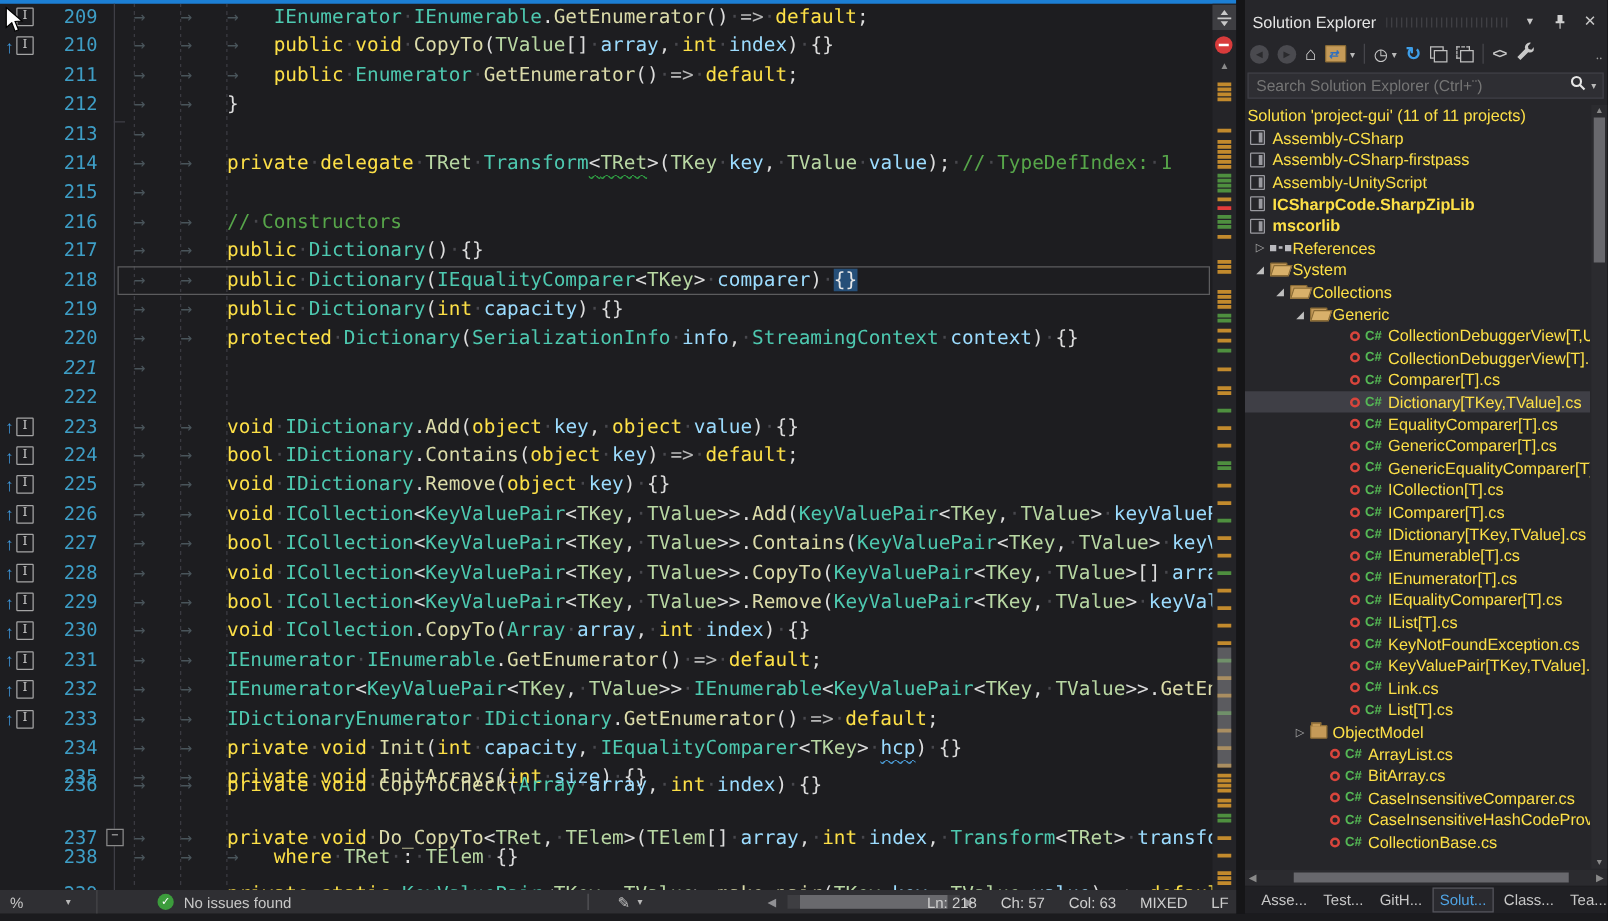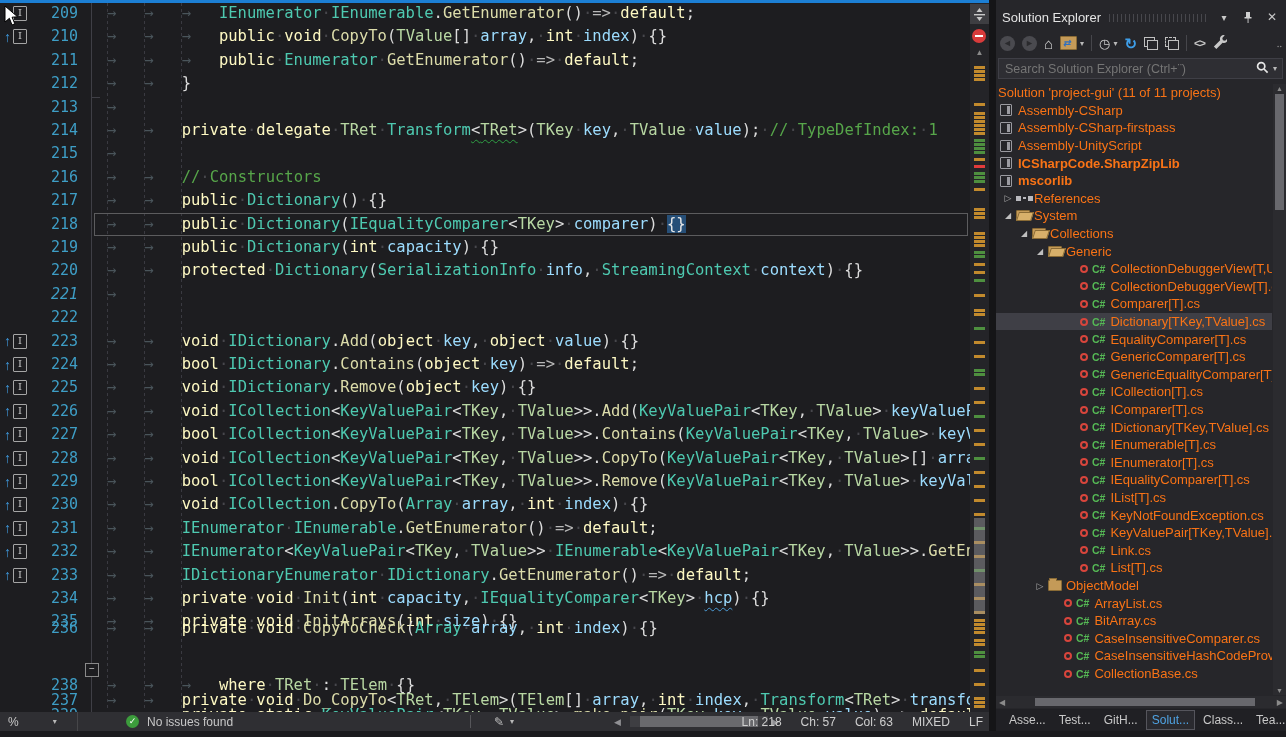--- a/index.html
+++ b/index.html
@@ -14,21 +14,21 @@
   .guide{position:absolute;top:3px;bottom:4px;width:1px;
     background:repeating-linear-gradient(180deg,#3A3A41 0 3px,transparent 3px 6px)}
   .clines{position:absolute;left:0;top:2px;right:19px;bottom:0;overflow:hidden}
   .code-line{position:absolute;left:0;width:100%;height:23.4px;line-height:23.4px}
   .lnum{position:absolute;left:26px;width:52px;text-align:right;
     font-family:"DejaVu Sans Mono",monospace;font-size:15px;color:#3E9EC6}
   .ctext{position:absolute;left:107px;top:0;white-space:pre;
     font-family:"DejaVu Sans Mono",monospace;font-size:15.5px;color:#DCDCDC}
   .ctext .tab{display:inline-block;width:37.32px;color:#49545A}
   .ws{color:#47474C}
-  .k{color:#fef9c3}.t{color:#4EC9B0}.tp{color:#B8D7A3}.m{color:#DCDCAA}
+  .k{color:#fde047}.t{color:#4EC9B0}.tp{color:#B8D7A3}.m{color:#DCDCAA}
   .pr{color:#9CDCFE}.c{color:#57A64A}.p{color:#DCDCDC}.o{color:#B8B8B8}
   .sel{background:#264F78;color:#E8E8E8}
   .sqg{text-decoration:underline wavy #2EA043 1px;text-underline-offset:4px}
   .sqb{text-decoration:underline wavy #4B9BD5 1px;text-underline-offset:4px}
   .curbox{position:absolute;left:94px;right:2px;top:0;height:23px;border:1px solid #5C5C5E;box-sizing:border-box;pointer-events:none}
   .glyph{position:absolute;left:4px;top:3px;height:17px;display:flex;align-items:center;gap:2px}
   .garrow{color:#3F9BE0;font-size:14px;font-weight:bold;line-height:1}
   .gbox{width:12px;height:13px;border:1px solid #A5A5A5;color:#C9C9C9;font-family:"DejaVu Serif",serif;
     font-size:10px;line-height:12px;text-align:center;border-radius:1px}
   .fold-box{position:absolute;left:85px;top:663px;width:12px;height:12px;border:1px solid #8A8A8A;
@@ -85,21 +85,21 @@
     display:flex;align-items:center;box-sizing:border-box}
   .se-search input{flex:1;background:transparent;border:none;outline:none;color:#9A9A9A;font-size:12.5px;
     padding:0 6px;font-family:"Liberation Sans",sans-serif}
   .se-search .mag{margin-right:4px}
   .setree{position:absolute;left:0;top:84px;right:0;height:611px;overflow:hidden;font-size:13px}
   .trow{position:absolute;left:0;right:14px;height:17.6px;display:flex;align-items:center;white-space:nowrap;overflow:hidden}
   .trow.selrow{background:#3F3F46;right:14px}
   .tarrow{width:16px;flex:0 0 16px;text-align:center;color:#BFBFBF;font-size:8px}
   .tarrow.colr{font-size:9px;color:#A8A8A8}
   .ticon{flex:0 0 18px;display:flex;align-items:center}
-  .tlabel{color:#f97316}
+  .tlabel{color:#fde047}
   .tlabel.b{font-weight:bold}
   .ic-proj{width:12px;height:12px;border:1px solid #9A9AA0;border-radius:1px;position:relative;box-sizing:border-box}
   .ic-proj::after{content:"";position:absolute;right:1px;top:1px;bottom:1px;width:3px;background:#9A9AA0}
   .ic-refs{display:flex;gap:2px;align-items:center}
   .ic-refs i{width:5px;height:5px;background:#B9B9BE;display:block}
   .ic-refs em{width:3px;height:2px;background:#B9B9BE;display:block}
   .fold{width:14px;height:11px;background:#C49A58;border:1px solid #8A6B35;border-radius:1px;position:relative;box-sizing:border-box}
   .fold.open::before{content:"";position:absolute;left:-1px;bottom:-1px;width:13px;height:7px;background:#D8B06A;
     border:1px solid #8A6B35;transform:skewX(-18deg);transform-origin:bottom left}
   .fold.closed::after{content:"";position:absolute;left:0;top:-3px;width:6px;height:2px;background:#C49A58;border:1px solid #8A6B35;border-bottom:none}
@@ -287,21 +287,21 @@
           <span class="ctext"><span class="tab">→</span><span class="tab">→</span><span class="k">private</span><span class="ws">·</span><span class="k">void</span><span class="ws">·</span><span class="m">Init</span><span class="p">(</span><span class="k">int</span><span class="ws">·</span><span class="pr">capacity</span><span class="p">,</span><span class="ws">·</span><span class="t">IEqualityComparer</span><span class="p">&lt;</span><span class="tp">TKey</span><span class="p">&gt;</span><span class="ws">·</span><span class="pr sqb">hcp</span><span class="p">)</span><span class="ws">·</span><span class="p">{}</span></span>
         </div>
         <div class="code-line" style="top: 608.4px;">
           <span class="lnum">235</span>
           <span class="ctext"><span class="tab">→</span><span class="tab">→</span><span class="k">private</span><span class="ws">·</span><span class="k">void</span><span class="ws">·</span><span class="m">InitArrays</span><span class="p">(</span><span class="k">int</span><span class="ws">·</span><span class="pr">size</span><span class="p">)</span><span class="ws">·</span><span class="p">{}</span></span>
         </div>
         <div class="code-line" style="top: 615px;">
           <span class="lnum">236</span>
           <span class="ctext"><span class="tab">→</span><span class="tab">→</span><span class="k">private</span><span class="ws">·</span><span class="k">void</span><span class="ws">·</span><span class="m">CopyToCheck</span><span class="p">(</span><span class="t">Array</span><span class="ws">·</span><span class="pr">array</span><span class="p">,</span><span class="ws">·</span><span class="k">int</span><span class="ws">·</span><span class="pr">index</span><span class="p">)</span><span class="ws">·</span><span class="p">{}</span></span>
         </div>
-        <div class="code-line" style="top: 687px;">
+        <div class="code-line" style="top: 657px;">
           <span class="lnum">237</span>
           <span class="ctext"><span class="tab">→</span><span class="tab">→</span><span class="k">private</span><span class="ws">·</span><span class="k">void</span><span class="ws">·</span><span class="m">Do_CopyTo</span><span class="p">&lt;</span><span class="tp">TRet</span><span class="p">,</span><span class="ws">·</span><span class="tp">TElem</span><span class="p">&gt;(</span><span class="tp">TElem</span><span class="p">[]</span><span class="ws">·</span><span class="pr">array</span><span class="p">,</span><span class="ws">·</span><span class="k">int</span><span class="ws">·</span><span class="pr">index</span><span class="p">,</span><span class="ws">·</span><span class="t">Transform</span><span class="p">&lt;</span><span class="tp">TRet</span><span class="p">&gt;</span><span class="ws">·</span><span class="pr">transform</span></span>
         </div>
         <div class="code-line" style="top: 672px;">
           <span class="lnum">238</span>
           <span class="ctext"><span class="tab">→</span><span class="tab">→</span><span class="tab">→</span><span class="k">where</span><span class="ws">·</span><span class="tp">TRet</span><span class="ws">·</span><span class="p">:</span><span class="ws">·</span><span class="tp">TElem</span><span class="ws">·</span><span class="p">{}</span></span>
         </div>
         <div class="code-line" style="top: 702px;">
           <span class="lnum">239</span>
           <span class="ctext"><span class="tab">→</span><span class="tab">→</span><span class="k">private</span><span class="ws">·</span><span class="k">static</span><span class="ws">·</span><span class="t">KeyValuePair</span><span class="p">&lt;</span><span class="tp">TKey</span><span class="p">,</span><span class="ws">·</span><span class="tp">TValue</span><span class="p">&gt;</span><span class="ws">·</span><span class="m">make_pair</span><span class="p">(</span><span class="tp">TKey</span><span class="ws">·</span><span class="pr">key</span><span class="p">,</span><span class="ws">·</span><span class="tp">TValue</span><span class="ws">·</span><span class="pr">value</span><span class="p">)</span><span class="ws">·</span><span class="o">=&gt;</span><span class="ws">·</span><span class="k">default</span></span>

